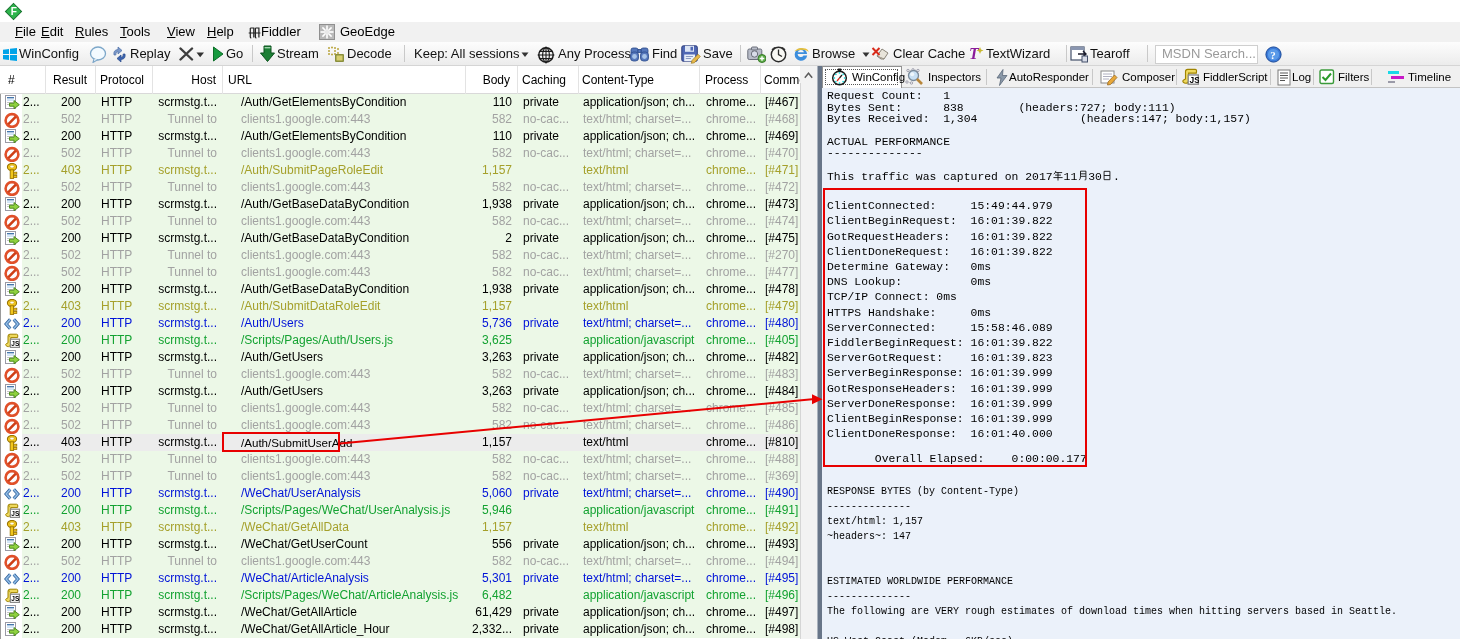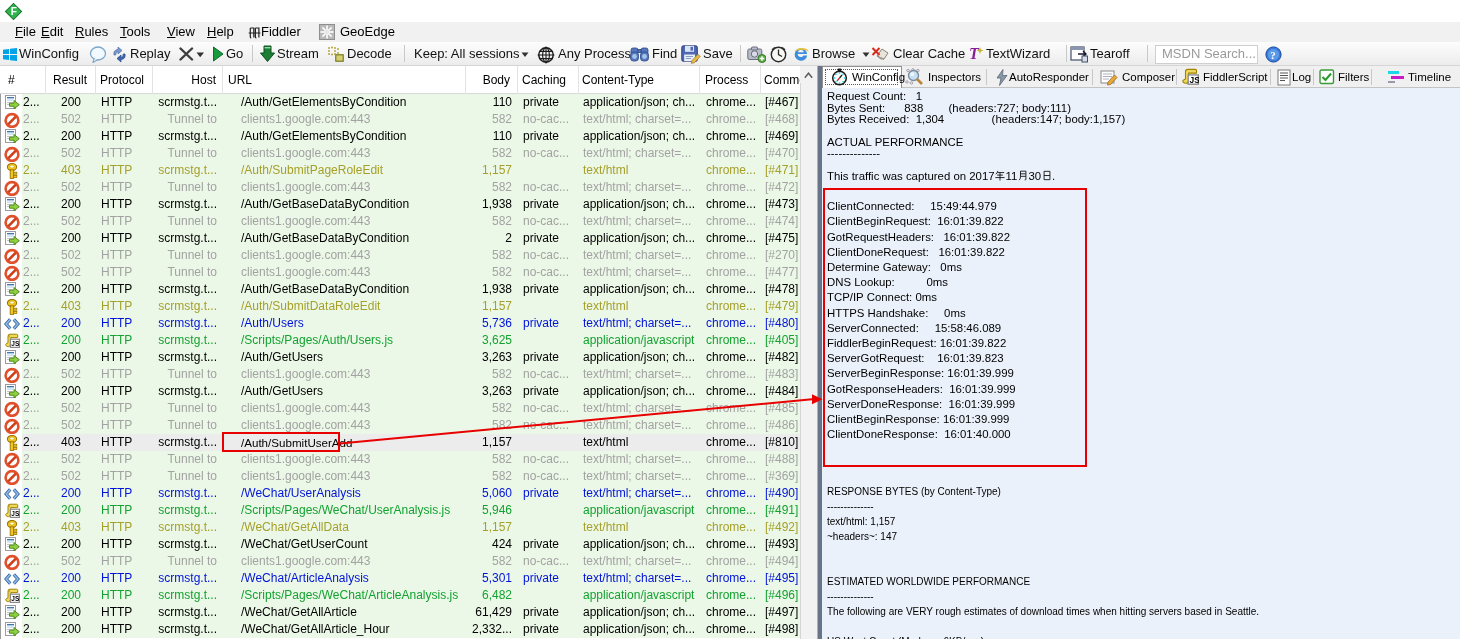--- a/index.html
+++ b/index.html
@@ -44,21 +44,21 @@
 #split{position:absolute;left:817px;top:66px;width:5px;height:573px;background:#687588;border-left:1px solid #aab2bd}
 
 #rpanel{position:absolute;left:822px;top:88px;width:638px;height:551px;background:#ebf1fa}
 #tabbar{position:absolute;left:822px;top:66px;width:638px;height:22px;background:#f0f0f0;border-bottom:1px solid #c3c3c3;font-size:11.5px;color:#000}
 #tabbar .tab{position:absolute;top:5px}
 #tabbar .tsep{position:absolute;top:3px;width:1px;height:16px;background:#c8c8c8}
 #tabbar svg{position:absolute}
 #atab{position:absolute;left:0px;top:0px;width:80px;height:22px;background:#fff;border:1px solid #919191;border-bottom:none}
 #atabdot{position:absolute;left:3px;top:3px;width:73px;height:16px;border:1px dotted #555}
 
-pre{font-family:Liberation Sans, sans-serif;color:#000}
+pre{font-family:Liberation Mono, monospace;color:#000}
 #preA{position:absolute;left:827px;top:91.4px;font-size:11.4px;line-height:11.3px}
 #preB{position:absolute;left:827px;top:199.2px;font-size:11.4px;line-height:15.2px}
 #preO{position:absolute;left:827px;top:452px;font-size:11.4px;line-height:15.2px}
 #preC{position:absolute;left:827px;top:483.9px;font-size:10px;line-height:15px}
 .cj{display:inline-block;width:10px;height:11px;margin:0 0.5px;vertical-align:-1.5px}
 .cj path{stroke-width:1}
 
 #redbox{position:absolute;left:823px;top:188px;width:264px;height:279px;border:2px solid #e80000}
 #redurl{position:absolute;left:222px;top:432px;width:118px;height:20px;border:2px solid #e80000}
 #arrow{position:absolute;left:0;top:0;width:1460px;height:639px;pointer-events:none}
@@ -676,21 +676,21 @@
     </div>
 <div class="row k" style="top:536px;">
       <svg class="ri">
         <use href="#i1"></use>
       </svg>
       <span class="n">2...</span>
       <span class="rs">200</span>
       <span class="pr">HTTP</span>
       <span class="ho">scrmstg.t...</span>
       <span class="ur">/WeChat/GetUserCount</span>
-      <span class="bd">424</span>
+      <span class="bd">556</span>
       <span class="ca">private</span>
       <span class="ct">application/json; ch...</span>
       <span class="pc">chrome...</span>
       <span class="cm">[#493]</span>
     </div>
 <div class="row g" style="top:553px;">
       <svg class="ri">
         <use href="#i2"></use>
       </svg>
       <span class="n">2...</span>
@@ -867,20 +867,21 @@
 TCP/IP Connect: 0ms
 HTTPS Handshake:     0ms
 ServerConnected:     15:58:46.089
 FiddlerBeginRequest: 16:01:39.822
 ServerGotRequest:    16:01:39.823
 ServerBeginResponse: 16:01:39.999
 GotResponseHeaders:  16:01:39.999
 ServerDoneResponse:  16:01:39.999
 ClientBeginResponse: 16:01:39.999
 ClientDoneResponse:  16:01:40.000</pre>
+<pre id="preO">       Overall Elapsed:    0:00:00.177</pre>
 <pre id="preC">RESPONSE BYTES (by Content-Type)
 --------------
 text/html: 1,157
 ~headers~: 147
 
 
 ESTIMATED WORLDWIDE PERFORMANCE
 --------------
 The following are VERY rough estimates of download times when hitting servers based in Seattle.
 

